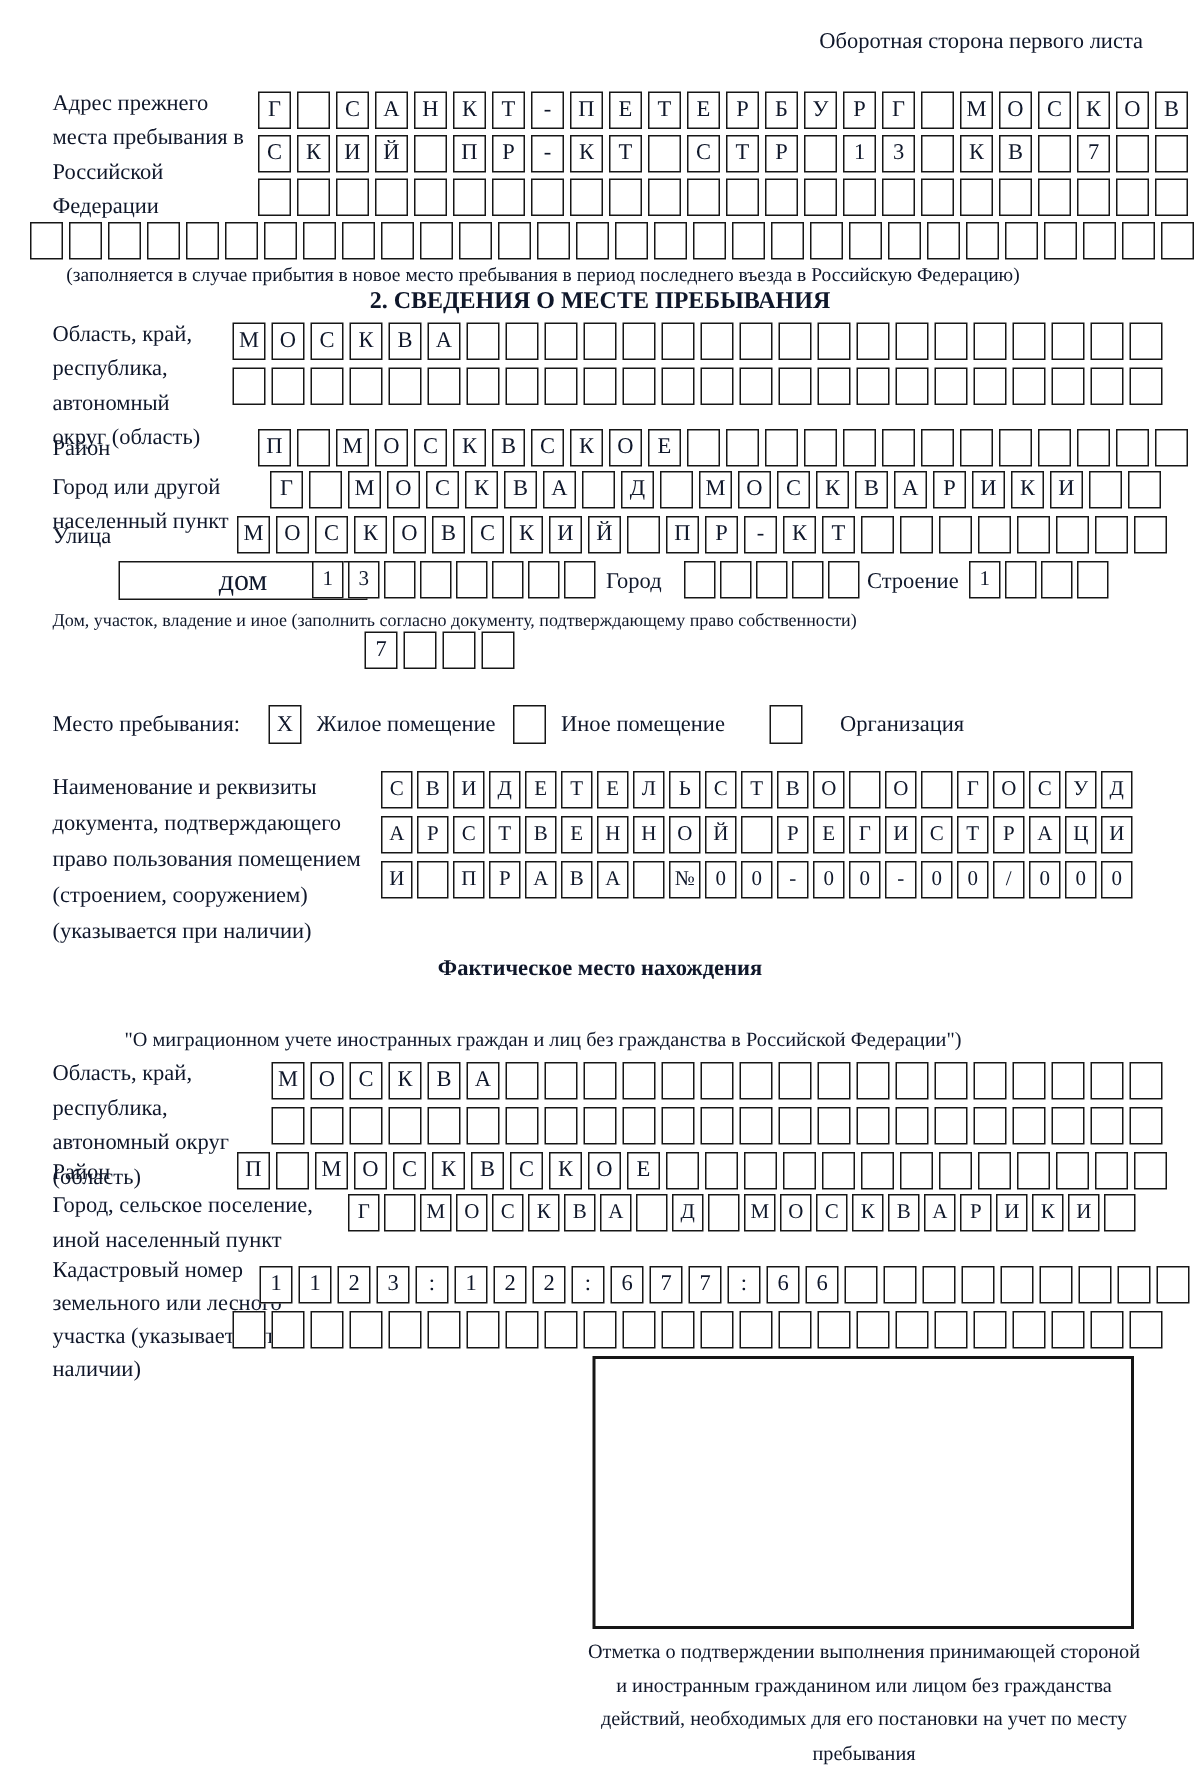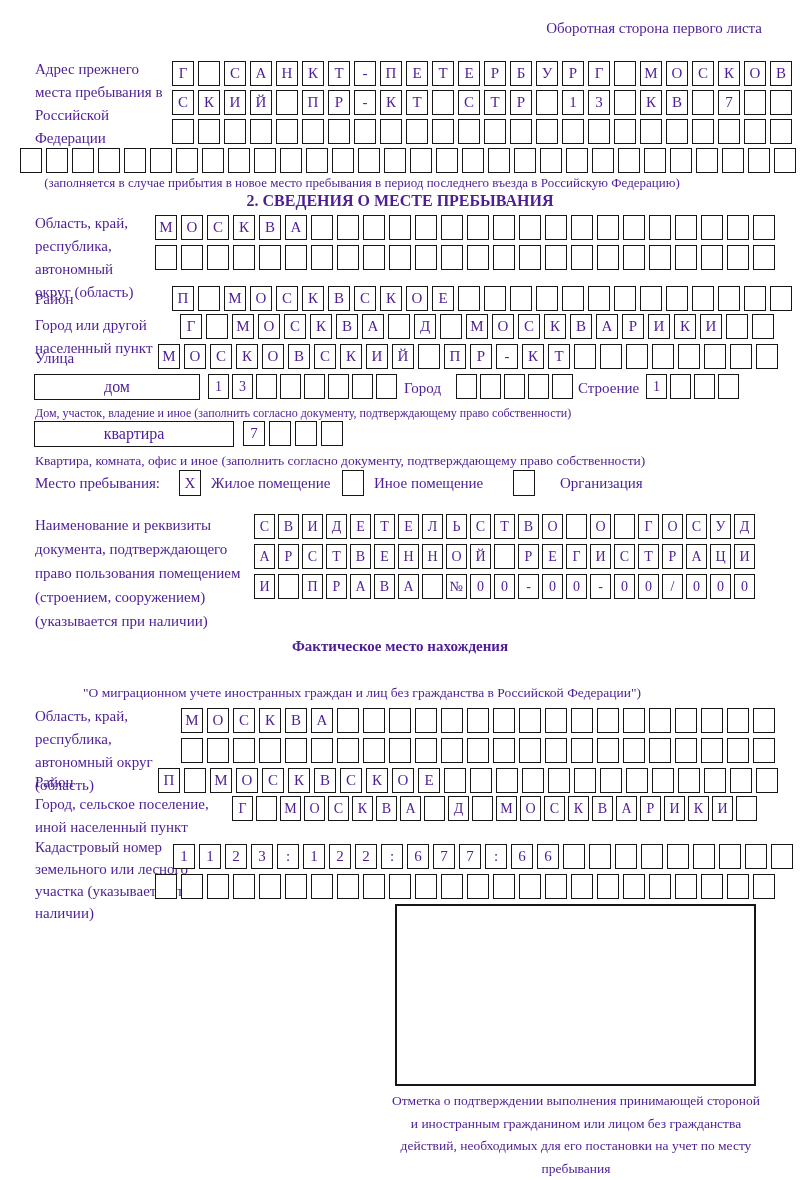--- a/index.html
+++ b/index.html
@@ -1,37 +1,37 @@
 <!DOCTYPE html>
 <html><head>
 <meta charset="utf-8">
 <style>
   html,body { margin:0; padding:0; background:#fff; }
   .page {
     position:relative; width:800px; height:1180px;
     font-family:"Liberation Serif","DejaVu Serif",serif;
-    color:#4c1d95; background:#fff; overflow:hidden;border-radius:11px;
+    color:#0f172a; background:#fff; overflow:hidden;border-radius:11px;
   }
   .abs { position:absolute; }
   .lbl { position:absolute; font-size:15px; line-height:23px; }
   .note { position:absolute; font-size:13px; line-height:19px; }
   .center { left:0; width:724px; text-align:center; }
   .title { position:absolute; left:0; width:800px; text-align:center; font-weight:bold; font-size:16px; }
   .cellrow { position:absolute; display:flex; gap:4px; }
   .cell {
     width:22px; height:25px; flex:0 0 22px;
     border:1.5px solid #161616; box-sizing:border-box;
     display:flex; align-items:center; justify-content:center;
     font-size:15px; line-height:1; background:#fff;
   }
   .cellrow.sm { gap:3px; }
   .cellrow.sm .cell { width:21px; flex:0 0 21px; height:25px; font-size:14px; }
   .boxlabel {
     position:absolute; height:26px; border:1.6px solid #161616; box-sizing:border-box;
-    display:flex; align-items:center; justify-content:center; font-size:16px; background:#fff;
+    display:flex; align-items:center; justify-content:center; font-size:20px; background:#fff;margin-left:45px;
   }
   .checkbox {
     position:absolute; width:22px; height:26px; border:1.6px solid #161616; box-sizing:border-box;
     display:flex; align-items:center; justify-content:center; font-size:15px; background:#fff;
   }
   .stamp { position:absolute; border:2px solid #161616; background:#fff; }
 </style>
 </head>
 <body>
 
@@ -312,28 +312,26 @@
     </div>
   <div class="lbl" style="left:578px; top:377px;">Строение</div>
   <div class="cellrow sm" style="left:646px; top:374px;">
       <span class="cell">1</span>
       <span class="cell"></span>
       <span class="cell"></span>
       <span class="cell"></span>
     </div>
   <div class="note" style="left:35px; top:404px; font-size:12px;">Дом, участок, владение и иное (заполнить согласно документу, подтверждающему право собственности)</div>
 
-  <div class="boxlabel" style="left:34px; top:421px; width:200px;">квартира</div>
   <div class="cellrow" style="left:243px; top:421px;">
       <span class="cell">7</span>
       <span class="cell"></span>
       <span class="cell"></span>
       <span class="cell"></span>
     </div>
-  <div class="note" style="left:35px; top:451px; font-size:13.5px;">Квартира, комната, офис и иное (заполнить согласно документу, подтверждающему право собственности)</div>
 
   <div class="lbl" style="left:35px; top:472px;">Место пребывания:</div>
   <div class="checkbox" style="left:179px; top:470px;">X</div>
   <div class="lbl" style="left:211px; top:472px;">Жилое помещение</div>
   <div class="checkbox" style="left:342px; top:470px;"></div>
   <div class="lbl" style="left:374px; top:472px;text-align:right;">Иное помещение</div>
   <div class="checkbox" style="left:513px; top:470px;"></div>
   <div class="lbl" style="left:560px; top:472px;">Организация</div>
 
   <div class="lbl" style="left:35px; top:513px; width:212px; line-height:24px;">Наименование и реквизиты документа, подтверждающего право пользования помещением (строением, сооружением) (указывается при наличии)</div>

